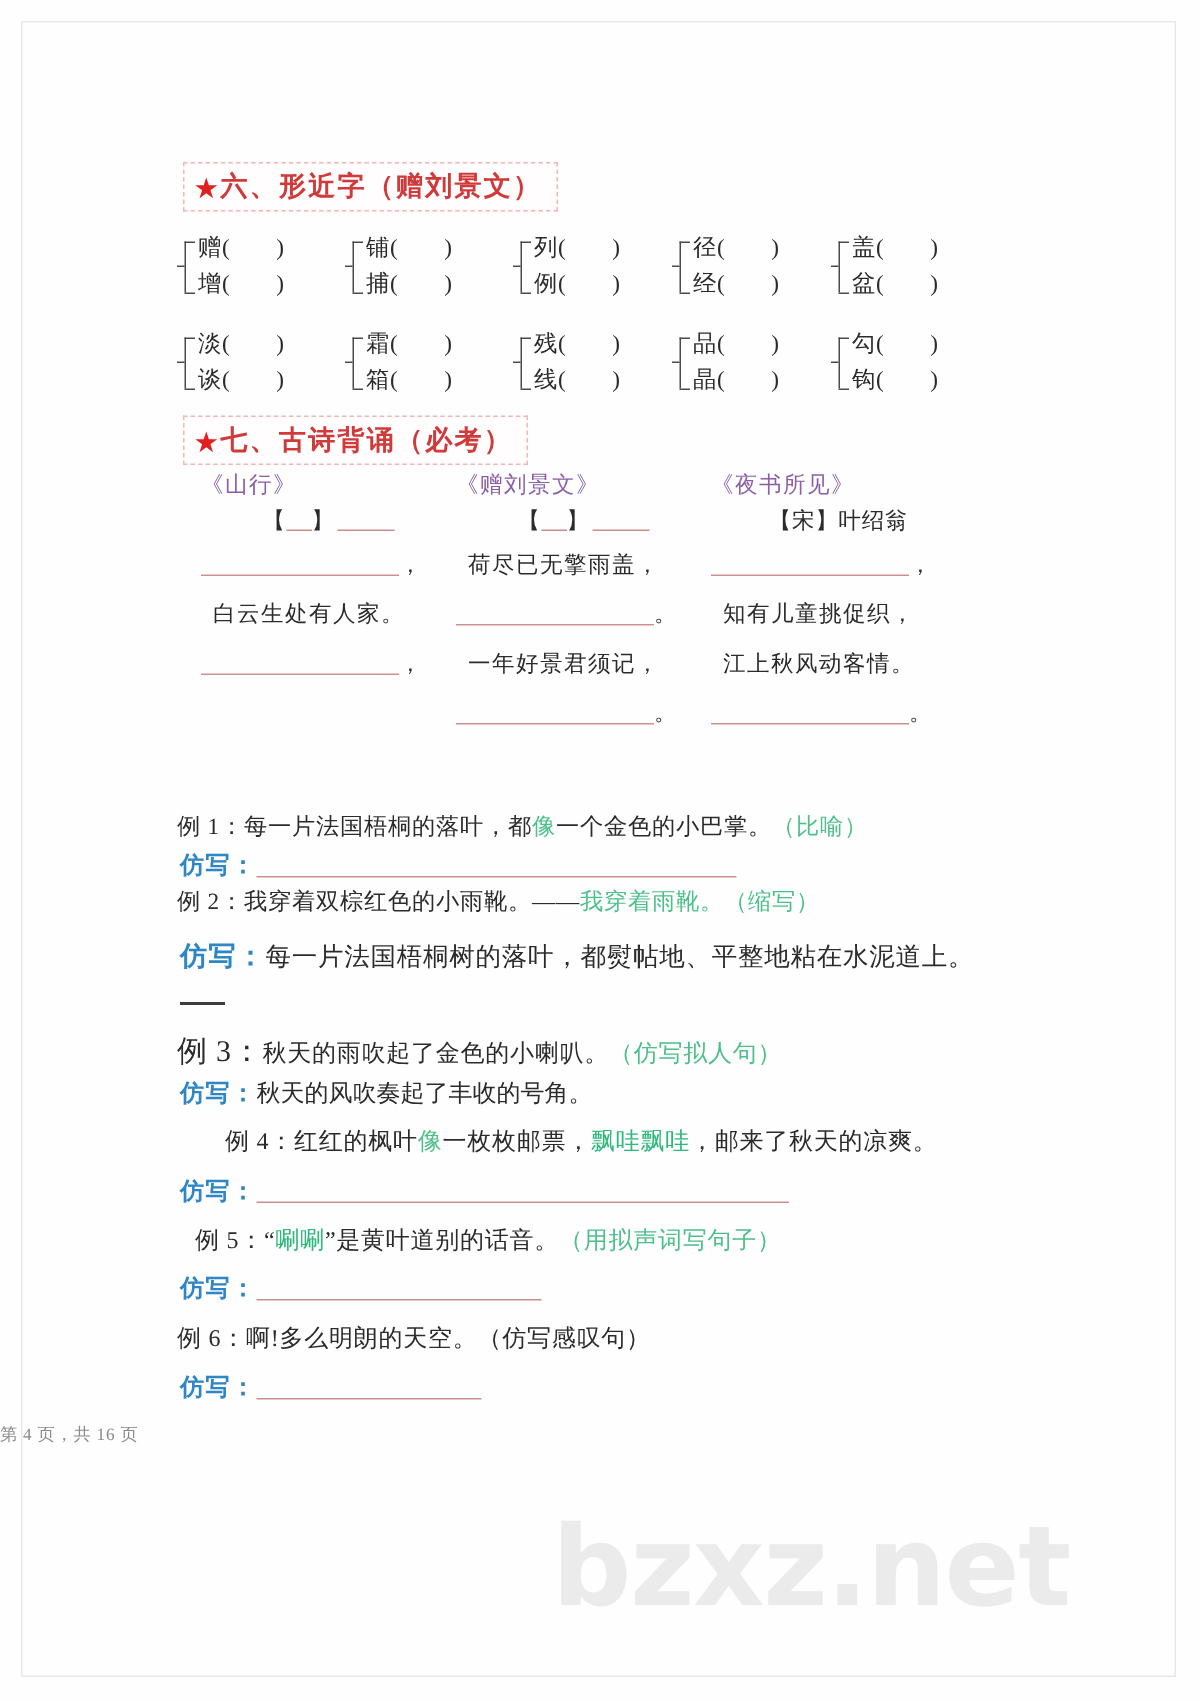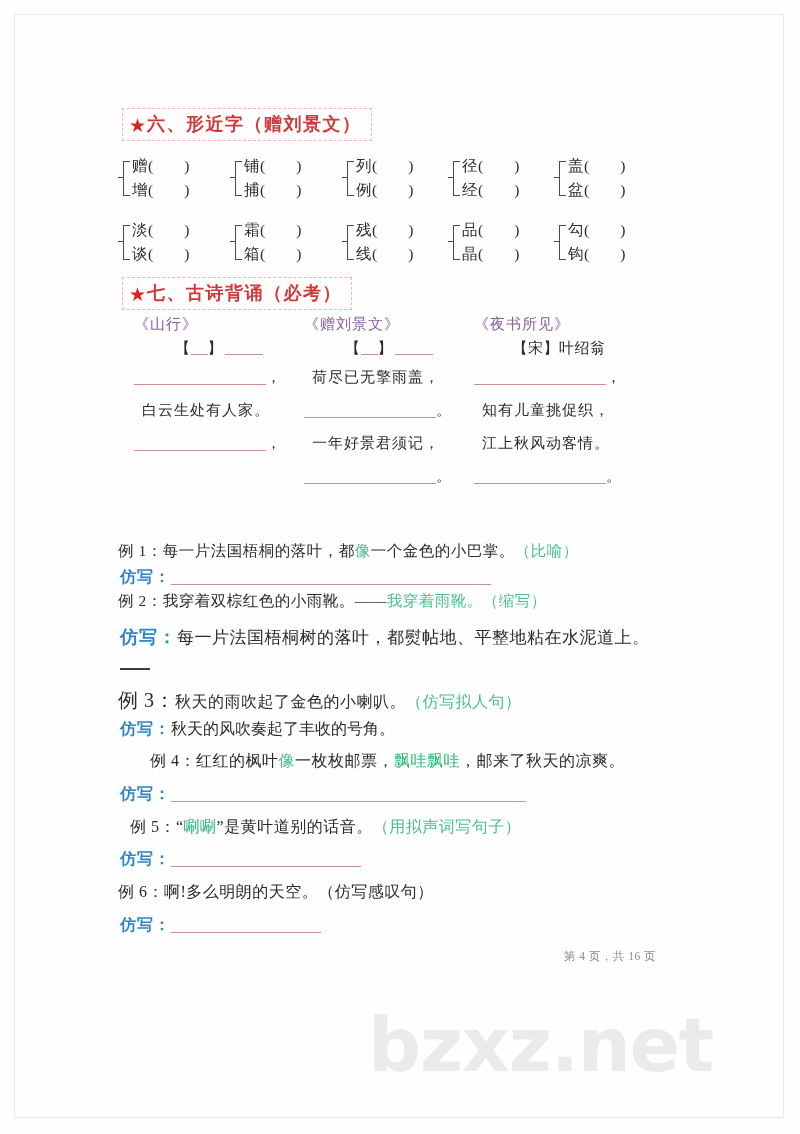--- a/index.html
+++ b/index.html
@@ -261,23 +261,23 @@
   .r10{ position:absolute; left:0;  top:276px; font-size:16px;margin-left:12px; }
   .r11{ position:absolute; left:2px; top:308px; font-size:16px; }
   .r12{ position:absolute; left:0;  top:341px; font-size:16px; }
   .r13{ position:absolute; left:2px; top:374px; font-size:16px; }
 
   .big { font-size: 17px; letter-spacing: 0.5px; }
 
   
   .footer {
     position: absolute;
-    left: 16px; top: 949px;
+    left: 0; top: 949px;
     width: 640px;
-    text-align: right;
+    text-align: left;
     font-size: 11.5px;
     color: #8a8a8a;
     letter-spacing: 0.5px;
   }
 </style>
 </head>
 <body>
 
 <div id="page">
   <div class="page-border"></div>

